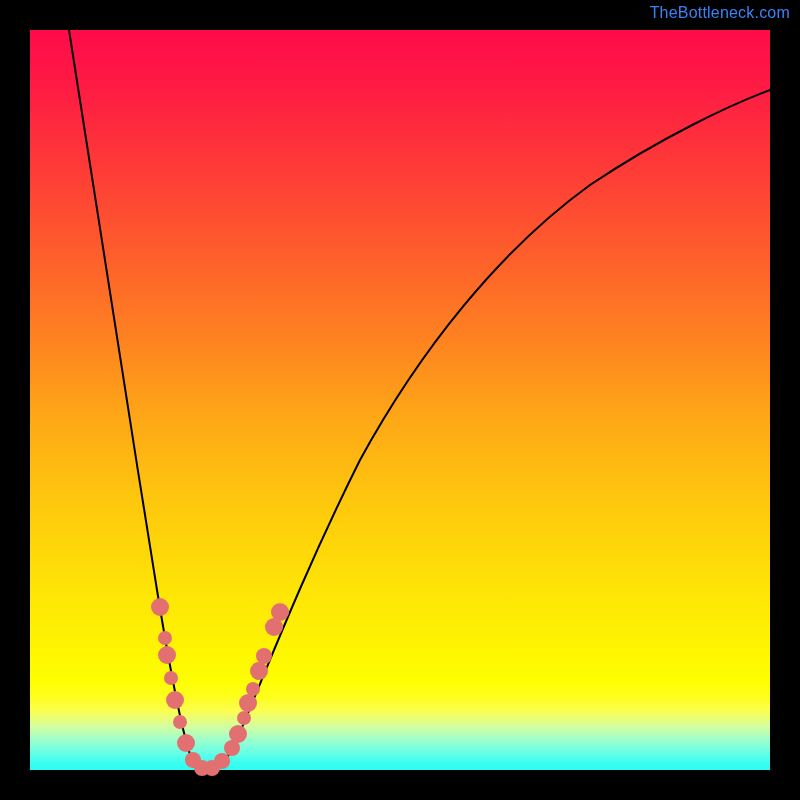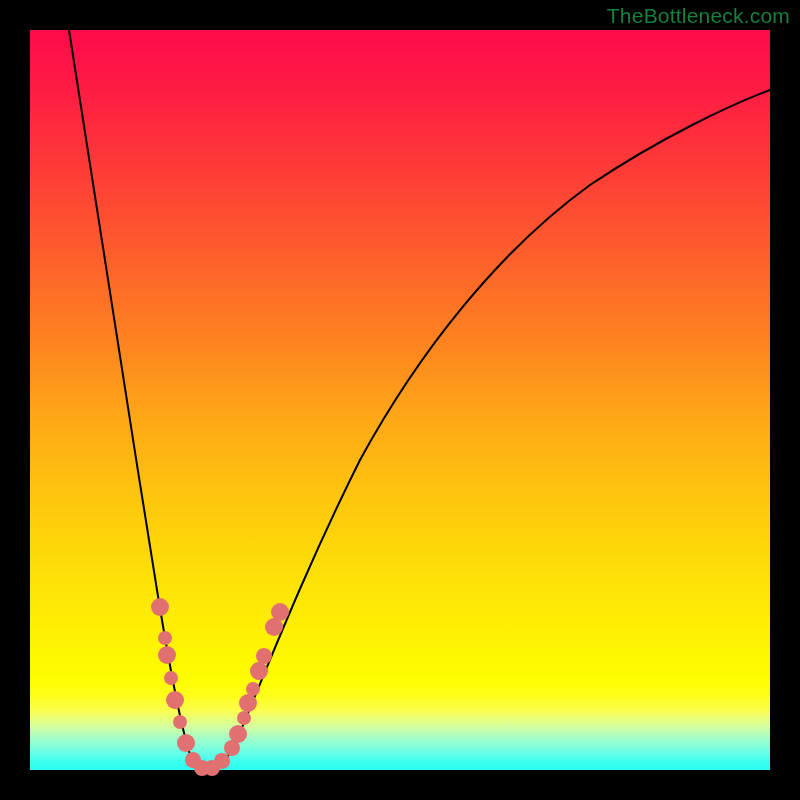--- a/index.html
+++ b/index.html
@@ -45,22 +45,22 @@
       #9afece 96%,
       #5efee9 98%,
       #3afef0 99%,
       #2cfef2 100%
     );
   }
   .watermark {
     position: absolute;
     top: 4px;
     right: 10px;
-    color: #15803d;
-    font-size: 21px;
+    color: #3b82f6;
+    font-size: 16px;
     letter-spacing: 0.2px;
     font-weight: 400;
   }
   svg.curve-layer {
     position: absolute;
     left: 0;
     top: 0;
     width: 740px;
     height: 740px;
     overflow: visible;

